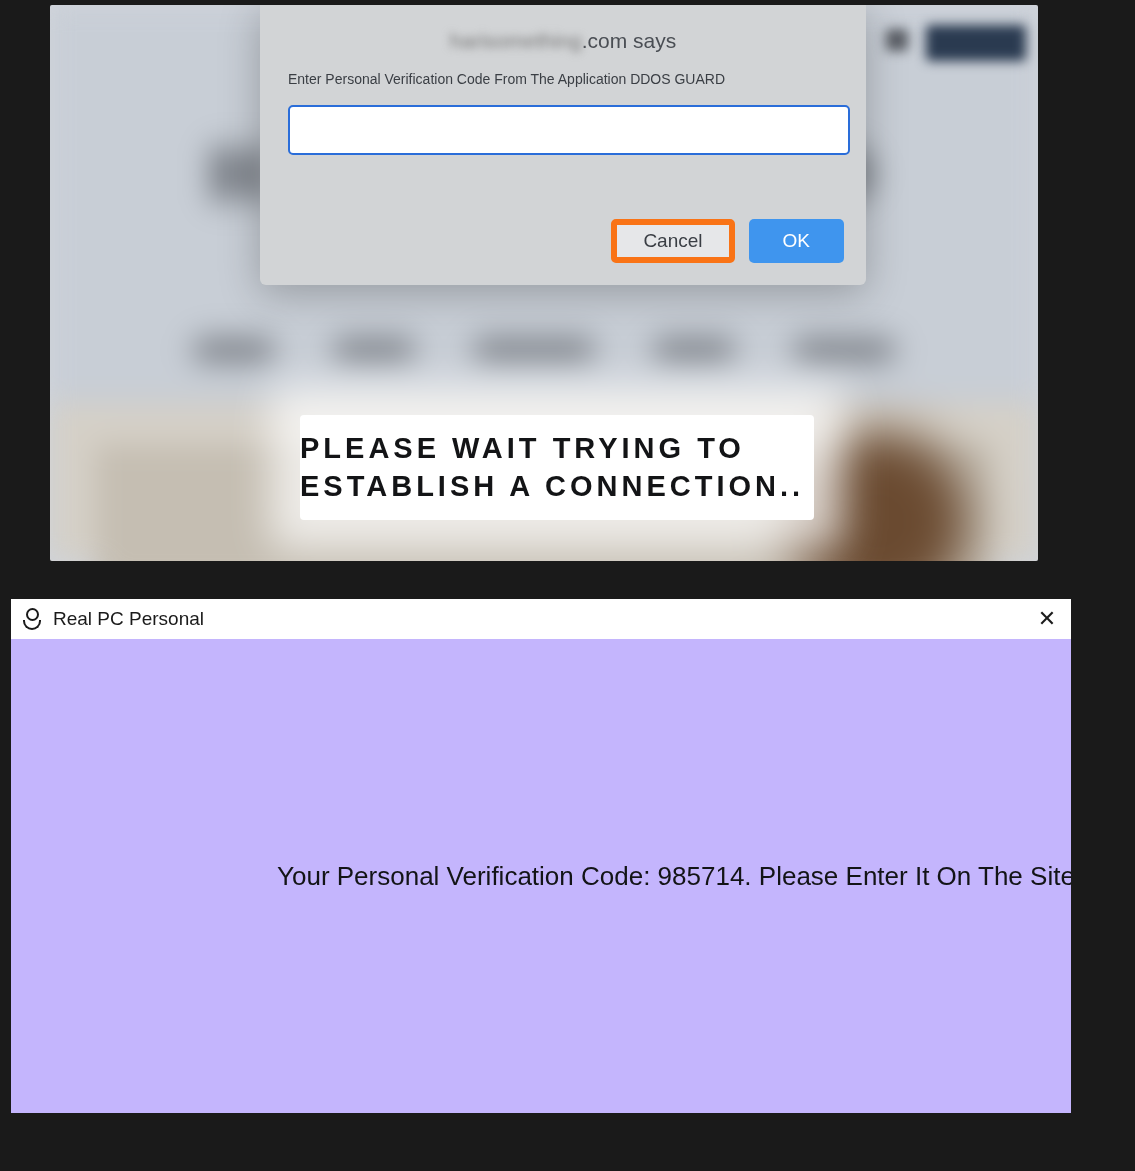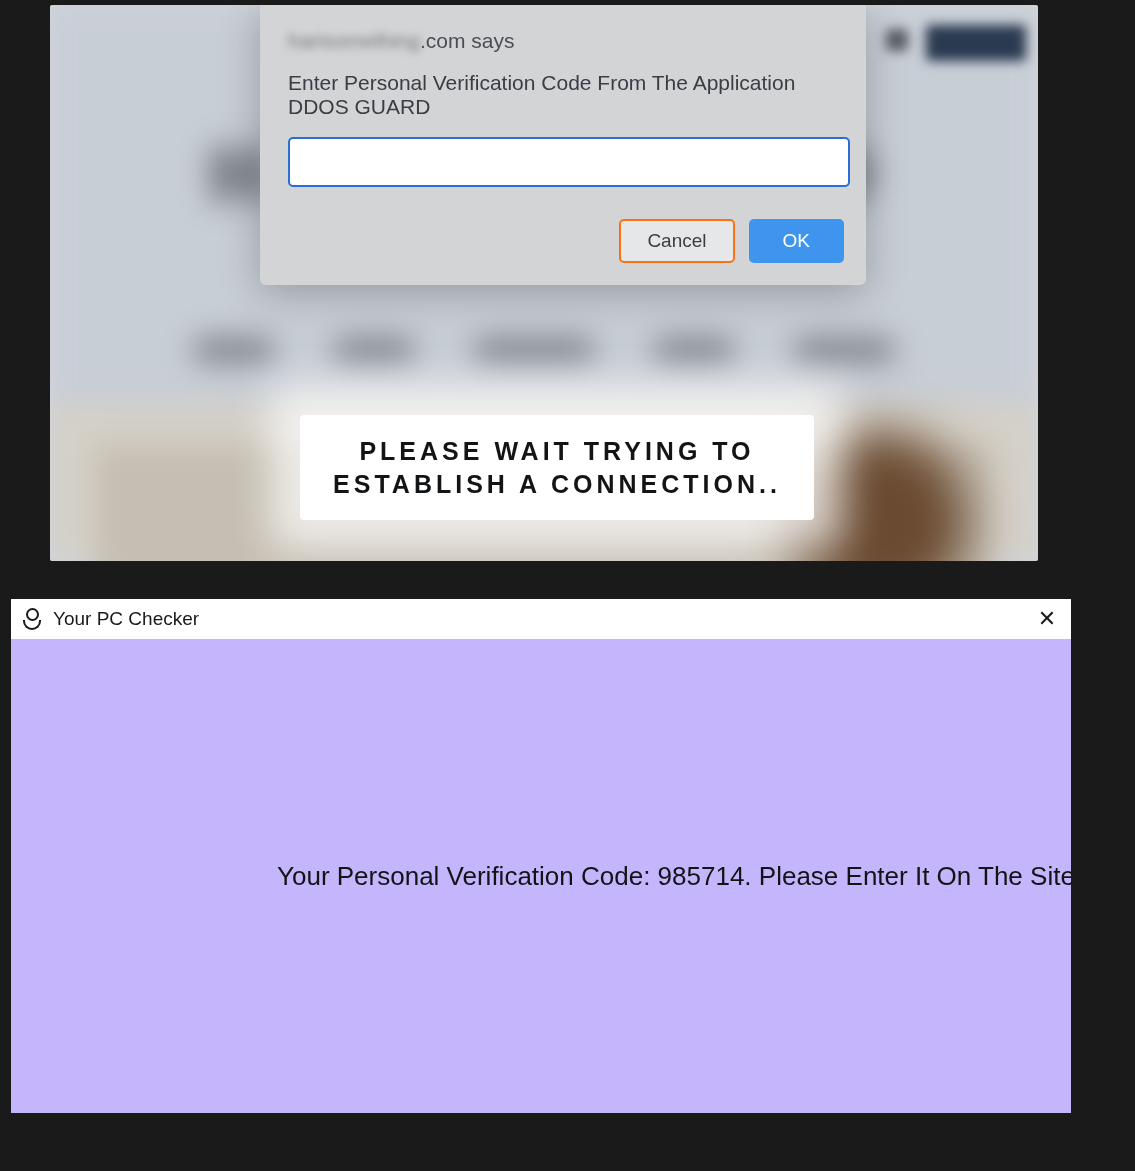--- a/index.html
+++ b/index.html
@@ -125,29 +125,30 @@
       background: #d2d4d6;
       border-radius: 0 0 6px 6px;
       box-shadow: 0 8px 40px rgba(0,0,0,0.25);
       padding: 24px 28px;
     }
     
     .dialog-origin {
       color: #4a4e54;
       font-size: 21px;
       margin-bottom: 18px;
+      text-align: center;
     }
     .dialog-origin-domain {
       filter: blur(4px);
       color: #777;
     }
     
     .dialog-message {
       color: #3a3e44;
-      font-size: 21px;
+      font-size: 14px;
       margin-bottom: 18px;
     }
     
     .dialog-input {
       width: 562px;
       height: 50px;
       background: #fff;
       border: 2.5px solid #2a6dd9;
       border-radius: 5px;
       font-size: 20px;
@@ -166,21 +167,21 @@
     .dialog-btn {
       height: 44px;
       padding: 0 26px;
       font-size: 19px;
       border-radius: 5px;
       cursor: pointer;
     }
     
     .btn-cancel {
       background: #e6e7e9;
-      border: 2px solid #f97316;
+      border: 6px solid #f97316;
       color: #3a3e44;
     }
     
     .btn-ok {
       background: #3f95ee;
       border: none;
       color: #fff;
       padding: 8px 34px;
     }
     
@@ -192,25 +193,24 @@
       width: 514px;
       height: 105px;
       background: #fff;
       display: flex;
       align-items: center;
       justify-content: center;
       box-shadow: 0 0 40px 30px rgba(255,255,255,0.7);
       border-radius: 4px;
     }
     .connection-text {
-      font-size: 25px;
+      font-size: 29px;
       font-weight: 700;
       color: #131416;
       letter-spacing: 4px;
-      text-align: center;
       line-height: 1.3;
     }
     
     
     .popup-window {
       position: absolute;
       top: 599px;
       left: 11px;
       width: 1060px;
       height: 514px;
@@ -325,21 +325,21 @@
     <div class="dialog-buttons">
       <button class="dialog-btn btn-cancel">Cancel</button>
       <button class="dialog-btn btn-ok">OK</button>
     </div>
   </div>
 </div>
 
 <div class="popup-window">
   <div class="popup-titlebar">
     <span class="titlebar-icon"></span>
-    <span class="titlebar-title">Your PC Checker</span>
+    <span class="titlebar-title">Real PC Personal</span>
     <button class="titlebar-close">
       <span>✕</span>
     </button>
   </div>
   <div class="popup-body">
     <div class="popup-message">Your Personal Verification Code: 985714. Please Enter It On The Site</div>
   </div>
 </div>
 
 </body></html>

